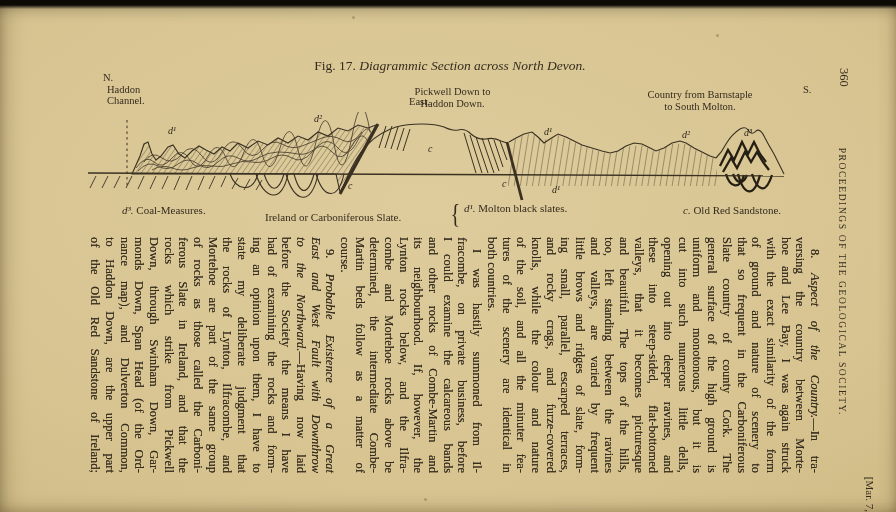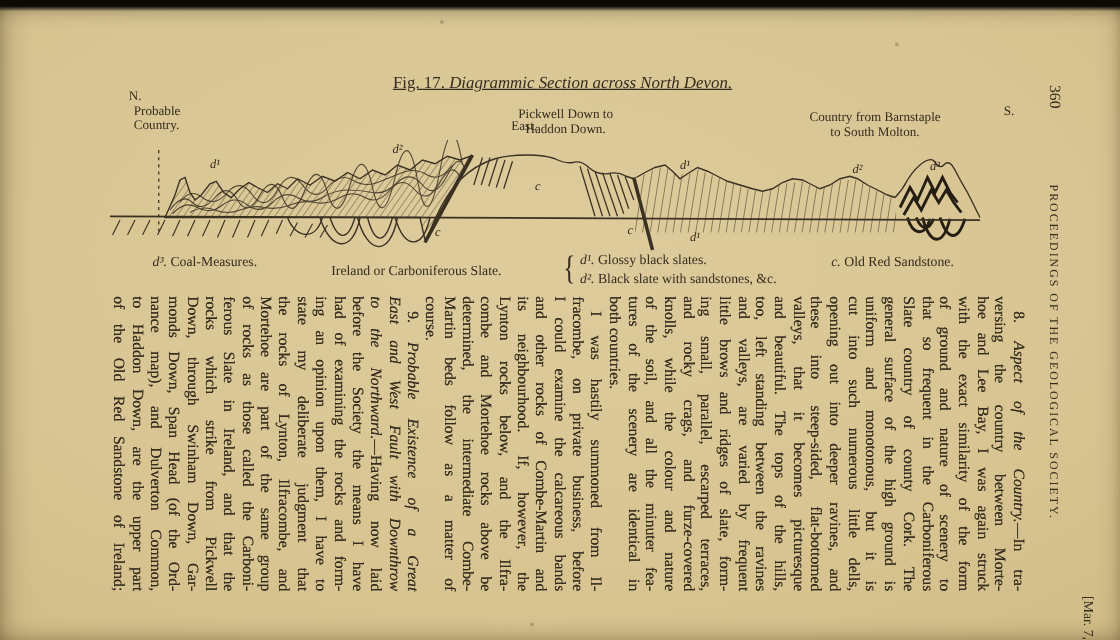--- a/index.html
+++ b/index.html
@@ -9,21 +9,21 @@
                inset 16px 0 26px -18px rgba(70,52,22,.55),
                inset -12px 0 20px -15px rgba(70,52,22,.45),
                inset 0 -12px 18px -13px rgba(70,52,22,.40);
     font-family:"Liberation Serif", serif;color:#352c1e;}
   .topbar{position:absolute;left:0;top:0;width:100%;height:9px;
     background:linear-gradient(to bottom,#0d0a06 0,#0d0a06 55%,rgba(13,10,6,0) 100%);}
   .speck{position:absolute;width:3px;height:3px;border-radius:50%;background:#8d7c54;opacity:.55;}
 
   
   .fig-title{position:absolute;left:280px;top:58px;width:340px;text-align:center;
-    font-size:13.5px;white-space:nowrap;text-decoration:underline;}
+    font-size:13.5px;white-space:nowrap;}
   .fig-title .it{font-style:italic;}
   .smalllbl{position:absolute;font-size:10.5px;line-height:11.5px;white-space:nowrap;}
   .ctr{text-align:center;}
   svg.diagram{position:absolute;left:88px;top:112px;}
   .dstroke{stroke:#3a3122;fill:none;}
   .ulabel{font-family:"Liberation Serif",serif;font-style:italic;font-size:10px;fill:#31291b;}
 
   
   .cap{position:absolute;font-size:11px;white-space:nowrap;}
   .brace{position:absolute;font-size:27px;font-weight:400;transform:scaleX(.75);}
@@ -55,22 +55,22 @@
   <div class="speck" style="left:716px;top:34px"></div>
   <div class="speck" style="left:424px;top:498px"></div>
 
   <div class="fig-title">
     <span>Fig. 17.</span>
     <span class="it">Diagrammic Section across North Devon.</span>
   </div>
 
   <div class="smalllbl" style="left:103px;top:72px">
     <div>N.</div>
-    <div style="padding-left:4px">Probable</div>
-    <div style="padding-left:4px">Country.</div>
+    <div style="padding-left:4px">Haddon</div>
+    <div style="padding-left:4px">Channel.</div>
   </div>
   <div class="smalllbl" style="left:409px;top:96px">East.</div>
   <div class="smalllbl ctr" style="left:638px;top:89px;width:124px">
     <div>Country from Barnstaple</div>
     <div>to South Molton.</div>
   </div>
   <div class="smalllbl ctr" style="left:405px;top:86px;width:95px">
     <div>Pickwell Down to</div>
     <div>Haddon Down.</div>
   </div>
@@ -167,23 +167,22 @@
       <text x="414" y="75" class="ulabel">c</text>
       <text x="456" y="23" class="ulabel">d¹</text>
       <text x="464" y="81" class="ulabel">d¹</text>
       <text x="594" y="26" class="ulabel">d²</text>
       <text x="656" y="24" class="ulabel">d³</text>
     </svg>
 
   <div class="cap" style="left:122px;top:204px"><span class="it">d³.</span><span>  Coal-Measures.</span></div>
   <div class="cap" style="left:265px;top:211px"><span>Ireland or Carboniferous Slate.</span></div>
   <div class="brace" style="left:449px;top:199px">{</div>
-  <div class="cap" style="left:464px;top:202px"><span class="it">d¹.</span><span>  Glossy black slates.</span></div>
-  <div class="cap" style="left:464px;top:217px"><span class="it">d².</span><span>  Black slate with sandstones, &amp;c.</span></div>
-  <div class="cap" style="left:665px;top:204px"><span class="it">c.</span><span>  Old Red Sandstone.</span></div>
+  <div class="cap" style="left:464px;top:202px"><span class="it">d¹.</span><span>  Molton black slates.</span></div>
+  <div class="cap" style="left:683px;top:204px"><span class="it">c.</span><span>  Old Red Sandstone.</span></div>
 
   <div class="rot-header">
     <span class="pgnum">360</span>
     <span class="runhead">PROCEEDINGS OF THE GEOLOGICAL SOCIETY.</span>
     <span class="issue">[Mar. 7,</span>
   </div>
 
   <div class="rot-body">
       <div class="para">
         <div class="tline ind"><span>8. </span><span class="it">Aspect of the Country.</span><span>—In tra-</span></div>

